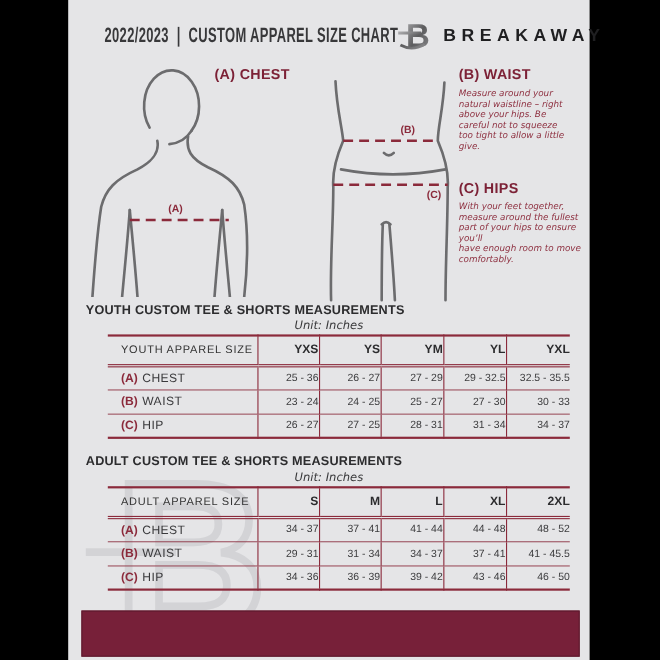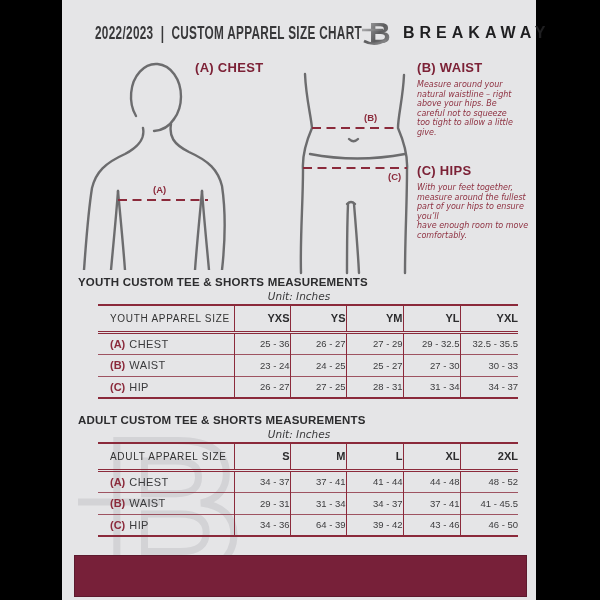--- a/index.html
+++ b/index.html
@@ -227,21 +227,21 @@
           <td class="value">31 - 34</td>
           <td class="value">34 - 37</td>
           <td class="value">37 - 41</td>
           <td class="value">41 - 45.5</td>
         </tr>
         <tr>
           <td class="row-label">
             <span class="key">(C)</span><span class="name">HIP</span>
           </td>
           <td class="value">34 - 36</td>
-          <td class="value">64 - 39</td>
+          <td class="value">36 - 39</td>
           <td class="value">39 - 42</td>
           <td class="value">43 - 46</td>
           <td class="value">46 - 50</td>
         </tr>
       </tbody>
     </table>
   </div>
 
   <div class="footer-bar"></div>
 </div>

